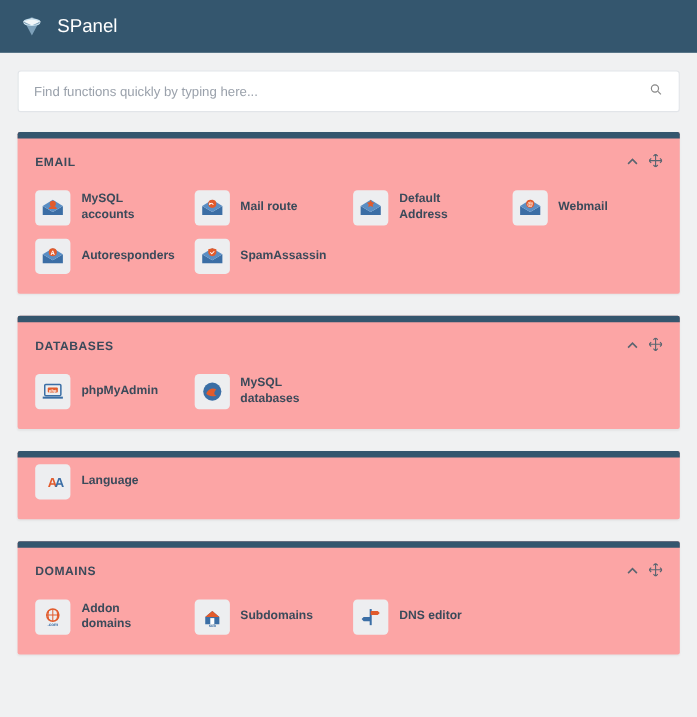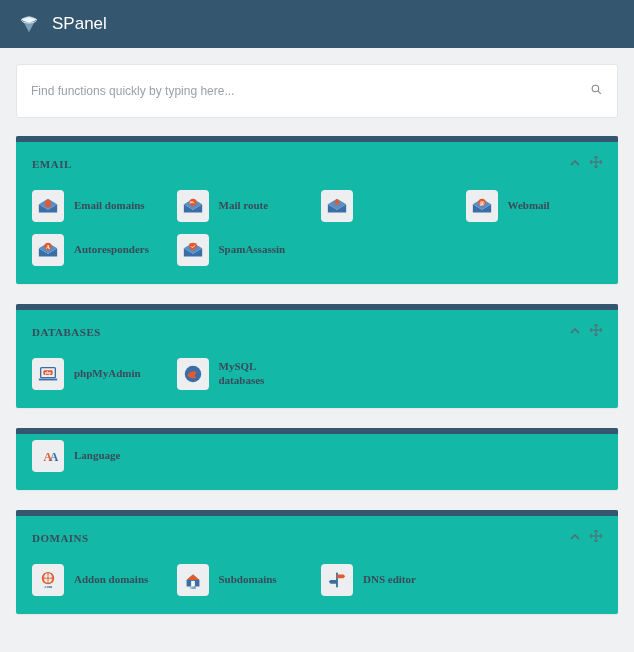--- a/index.html
+++ b/index.html
@@ -22,39 +22,38 @@
 .logo-icon { width: 22px; height: 22px; }
 .brand { font-size: 17px; font-weight: 500; color: #fff; }
 .content { padding: 16px; }
 .search {
   background: #fff;
   border: 1px solid #e2e5e9;
   border-radius: 3px;
   display: flex;
   align-items: center;
   padding: 0 14px;
-  height: 54px;
+  height: 38px;
   margin-bottom: 18px;
 }
 .search input {
   flex: 1;
   border: none;
   outline: none;
   font-size: 12px;
   color: #6b7280;
   background: transparent;
 }
 .search input::placeholder { color: #9aa1ab; }
 .search-icon { width: 13px; height: 13px; color: #888; }
 .panel {
-  background: #14b8a6;
+  background: #fca5a5;
   border-radius: 2px;
   margin-bottom: 20px;
   box-shadow: 0 1px 2px rgba(0,0,0,0.05);
-  font-family: Liberation Serif, serif;
 }
 .panel-stripe { height: 6px; background: #34566e; border-radius: 2px 2px 0 0; }
 .panel-header {
   display: flex;
   align-items: center;
   padding: 14px 16px 12px;
 }
 .panel-title {
   font-size: 11px;
   font-weight: 600;
@@ -143,41 +142,42 @@
     <div class="panel-body">
       <div class="item">
         <div class="icon-box">
             <svg viewBox="0 0 24 24">
               <path d="M2 10l10 6 10-6v9H2z" fill="#3b6ea5"></path>
               <path d="M2 10l10-6 10 6-10 6z" fill="#5a8ec4"></path>
               <circle cx="12" cy="8" r="3" fill="#e25b2c"></circle>
               <path d="M8 13c0-2 2-3 4-3s4 1 4 3" fill="#e25b2c"></path>
             </svg>
           </div>
-        <div class="item-label">Email domains</div>
+        <div class="item-label">MySQL accounts</div>
       </div>
       <div class="item">
         <div class="icon-box">
             <svg viewBox="0 0 24 24">
               <path d="M2 10l10 6 10-6v9H2z" fill="#3b6ea5"></path>
               <path d="M2 10l10-6 10 6-10 6z" fill="#5a8ec4"></path>
               <circle cx="12" cy="8" r="4" fill="#e25b2c"></circle>
               <path d="M9 9c1-2 3-2 4 0m-4-2l1 1-1 1" stroke="#fff" stroke-width="1" fill="none"></path>
             </svg>
           </div>
         <div class="item-label">Mail route</div>
       </div>
       <div class="item">
         <div class="icon-box">
             <svg viewBox="0 0 24 24">
               <path d="M2 10l10 6 10-6v9H2z" fill="#3b6ea5"></path>
               <path d="M2 10l10-6 10 6-10 6z" fill="#5a8ec4"></path>
               <path d="M12 4l1.2 2.4 2.6.4-1.9 1.8.5 2.6L12 10l-2.4 1.2.5-2.6-1.9-1.8 2.6-.4z" fill="#e25b2c"></path>
             </svg>
           </div>
+        <div class="item-label">Default Address</div>
       </div>
       <div class="item">
         <div class="icon-box">
             <svg viewBox="0 0 24 24">
               <path d="M2 10l10 6 10-6v9H2z" fill="#3b6ea5"></path>
               <path d="M2 10l10-6 10 6-10 6z" fill="#5a8ec4"></path>
               <circle cx="12" cy="8" r="4" fill="#e25b2c"></circle>
               <text x="12" y="10.5" font-size="6" fill="#fff" text-anchor="middle" font-weight="bold">@</text>
             </svg>
           </div>

